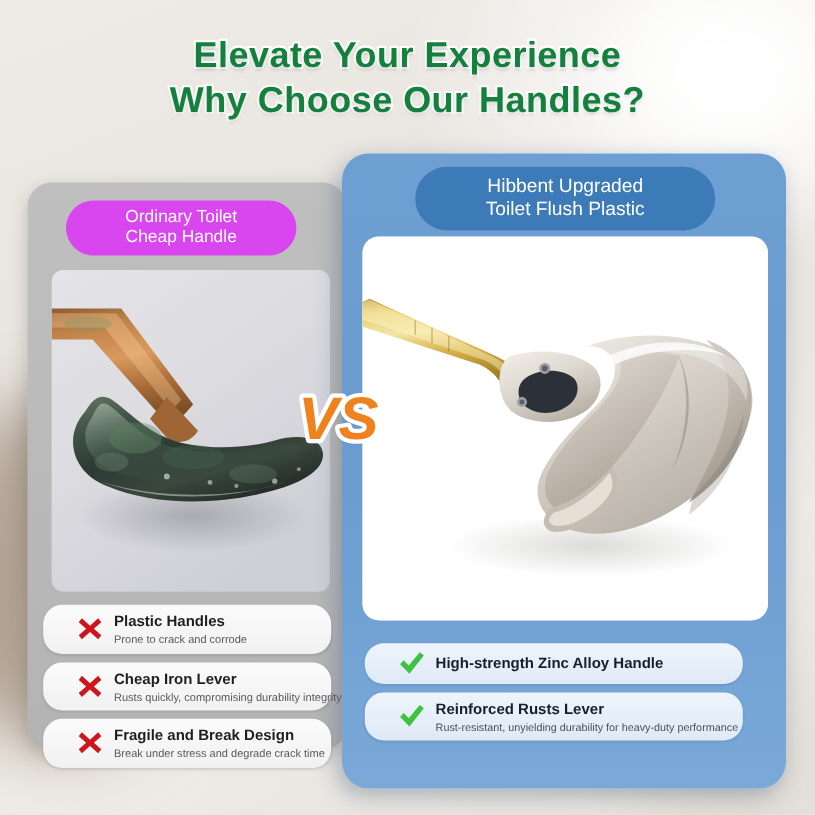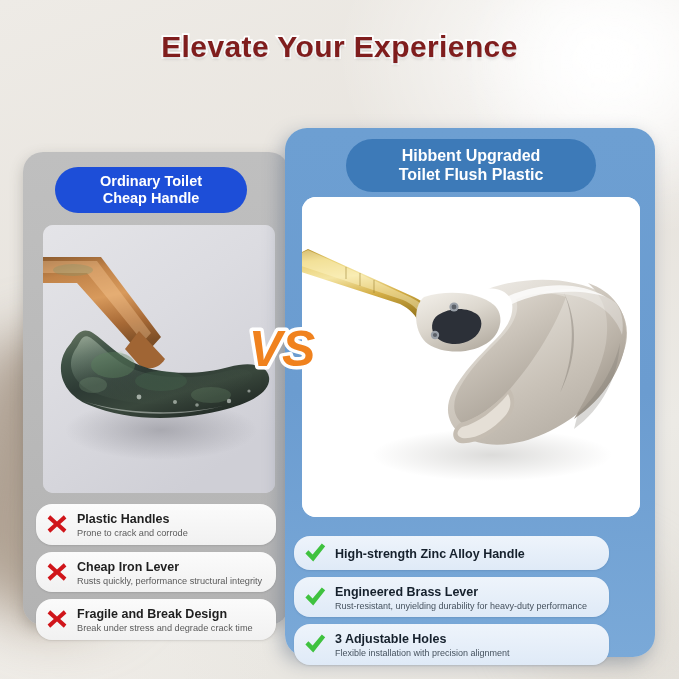--- a/index.html
+++ b/index.html
@@ -43,21 +43,21 @@
   
   #title-block {
     position: absolute; left: 0; right: 0; top: 28px;
     text-align: center;
     z-index: 12;
   }
   .title-line {
     font-size: 30px;
     font-weight: bold;
     letter-spacing: 0.4px;
-    color: #7f1d1d;
+    color: #15803d;
     line-height: 1.24;
     -webkit-text-stroke: 3.4px #ffffff;
     paint-order: stroke fill;
     text-shadow: 0 2px 3px rgba(120,120,120,0.30);
   }
 
   
   #card-ordinary {
     position: absolute;
     left: 23px; top: 152px; width: 266px; height: 473px;
@@ -72,36 +72,36 @@
     background: linear-gradient(180deg, #6d9fd2 0%, #6b9cd0 50%, #7aa9d8 100%);
     border-radius: 22px;
     box-shadow: -4px 6px 18px rgba(70,90,115,0.38);
     z-index: 6;
   }
 
   
   #pill-ordinary {
     position: absolute; left: 55px; top: 167px;
     width: 192px; height: 46px;
-    background: #1d4ed8;
+    background: #d946ef;
     border-radius: 23px;
     display: flex; align-items: center; justify-content: center;
     z-index: 5;
   }
   #pill-upgraded {
     position: absolute; left: 346px; top: 139px;
     width: 250px; height: 53px;
     background: #3d7ab8;
     border-radius: 27px;
     display: flex; align-items: center; justify-content: center;
     z-index: 7;
   }
   .pill-text {
     color: #ffffff;
-    font-weight: bold;
+    font-weight: normal;
     text-align: center;
     line-height: 1.17;
   }
   #pill-ordinary .pill-text { font-size: 14.5px; }
   #pill-upgraded .pill-text { font-size: 16px; }
 
   
   #photo-ordinary {
     position: absolute;
     left: 43px; top: 225px; width: 232px; height: 268px;
@@ -126,28 +126,28 @@
     left: 239px; top: 318px;
     width: 86px; height: 62px;
     z-index: 10;
     display: flex; align-items: flex-end; justify-content: center;
   }
   #vs-badge svg { width: 100%; height: 100%; overflow: visible; }
 
   
   .feature-list { position: absolute; z-index: 8; }
   #features-ordinary { left: 36px; top: 504px; width: 240px; }
-  #features-upgraded { left: 294px; top: 536px; width: 315px; }
+  #features-upgraded { left: 304px; top: 536px; width: 315px; }
 
   .feature-row {
     display: flex;
     align-items: center;
     border-radius: 16px;
     margin-bottom: 7px;
-    padding: 5px 9px;
+    padding: 5px 27px;
     min-height: 32px;
   }
   #features-ordinary .feature-row {
     background: linear-gradient(180deg, #fbfbfb 0%, #f1f1f1 100%);
     box-shadow: 0 1px 2px rgba(0,0,0,0.10);
   }
   #features-upgraded .feature-row {
     background: linear-gradient(180deg, #eef4fb 0%, #dfeaf7 100%);
     box-shadow: 0 1px 2px rgba(30,60,95,0.14);
   }
@@ -179,20 +179,21 @@
 </head>
 <body>
 
 <div id="bg-base"></div>
 <div id="bg-smear-left"></div>
 <div id="bg-smear-topright"></div>
 <div id="bg-smear-bottomright"></div>
 
 <div id="title-block">
   <div class="title-line">Elevate Your Experience</div>
+  <div class="title-line">Why Choose Our Handles?</div>
 </div>
 
 <div id="card-ordinary"></div>
 
 <div id="pill-ordinary">
   <div class="pill-text">
     <span>Ordinary Toilet</span><br>
     <span>Cheap Handle</span>
   </div>
 </div>
@@ -274,21 +275,21 @@
     </span>
   </div>
   <div class="feature-row">
     <span class="feature-icon">
       <svg viewBox="0 0 24 24">
           <path d="M5.2 3.2 L12 9.4 L18.8 3.2 L21.4 6.6 L15.2 12 L21.4 17.4 L18.8 20.8 L12 14.6 L5.2 20.8 L2.6 17.4 L8.8 12 L2.6 6.6 Z" fill="#d0151a"></path>
         </svg>
     </span>
     <span class="feature-text">
       <span class="feature-title">Cheap Iron Lever</span>
-      <span class="feature-sub" style="display:block">Rusts quickly, performance structural integrity</span>
+      <span class="feature-sub" style="display:block">Rusts quickly, compromising durability integrity</span>
     </span>
   </div>
   <div class="feature-row">
     <span class="feature-icon">
       <svg viewBox="0 0 24 24">
           <path d="M5.2 3.2 L12 9.4 L18.8 3.2 L21.4 6.6 L15.2 12 L21.4 17.4 L18.8 20.8 L12 14.6 L5.2 20.8 L2.6 17.4 L8.8 12 L2.6 6.6 Z" fill="#d0151a"></path>
         </svg>
     </span>
     <span class="feature-text">
       <span class="feature-title">Fragile and Break Design</span>
@@ -404,33 +405,22 @@
       <span class="feature-title">High-strength Zinc Alloy Handle</span>
     </span>
   </div>
   <div class="feature-row">
     <span class="feature-icon">
       <svg viewBox="0 0 24 24">
           <path d="M2.4 12.6 L5.4 9.2 L9.6 13.6 L18.8 2.6 L22.2 5.2 L10.2 20.4 Z" fill="#3fc23f"></path>
         </svg>
     </span>
     <span class="feature-text">
-      <span class="feature-title">Engineered Brass Lever</span>
+      <span class="feature-title">Reinforced Rusts Lever</span>
       <span class="feature-sub" style="display:block">Rust-resistant, unyielding durability for heavy-duty performance</span>
-    </span>
-  </div>
-  <div class="feature-row">
-    <span class="feature-icon">
-      <svg viewBox="0 0 24 24">
-          <path d="M2.4 12.6 L5.4 9.2 L9.6 13.6 L18.8 2.6 L22.2 5.2 L10.2 20.4 Z" fill="#3fc23f"></path>
-        </svg>
-    </span>
-    <span class="feature-text">
-      <span class="feature-title">3 Adjustable Holes</span>
-      <span class="feature-sub" style="display:block">Flexible installation with precision alignment</span>
     </span>
   </div>
 </div>
 
 <div id="vs-badge">
   <svg viewBox="0 0 86 62">
     <text x="43" y="48" text-anchor="middle" font-family="'Liberation Sans', sans-serif" font-size="50" font-weight="bold" font-style="italic" stroke="#ffffff" stroke-width="7" stroke-linejoin="round" fill="none">VS</text>
     <text x="43" y="48" text-anchor="middle" font-family="'Liberation Sans', sans-serif" font-size="50" font-weight="bold" font-style="italic" fill="#f0821e">VS</text>
   </svg>
 </div>

